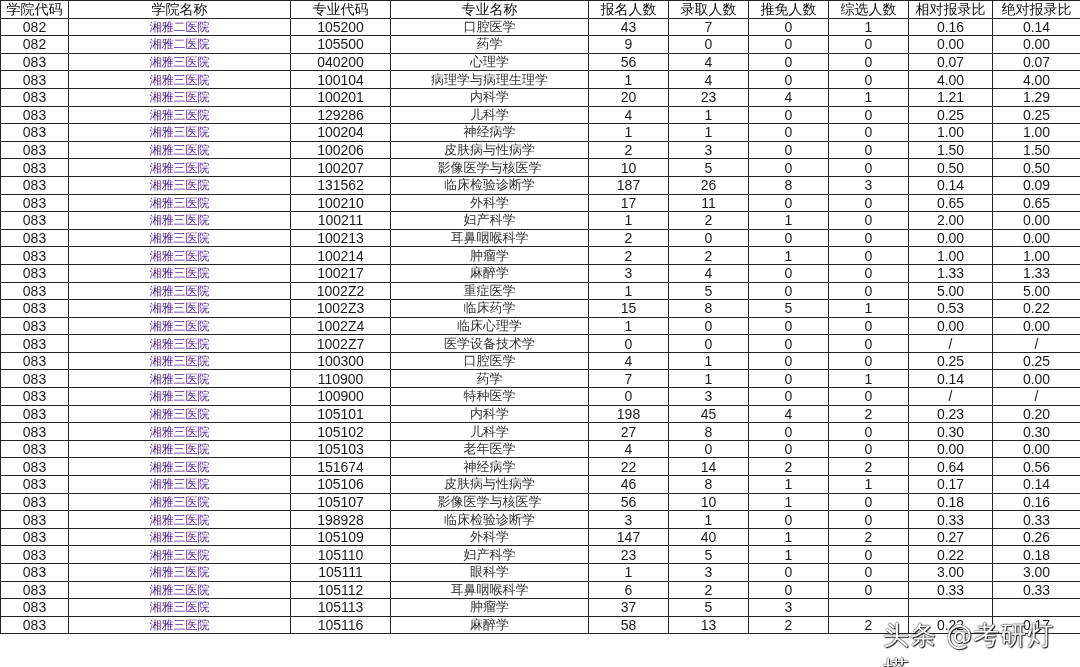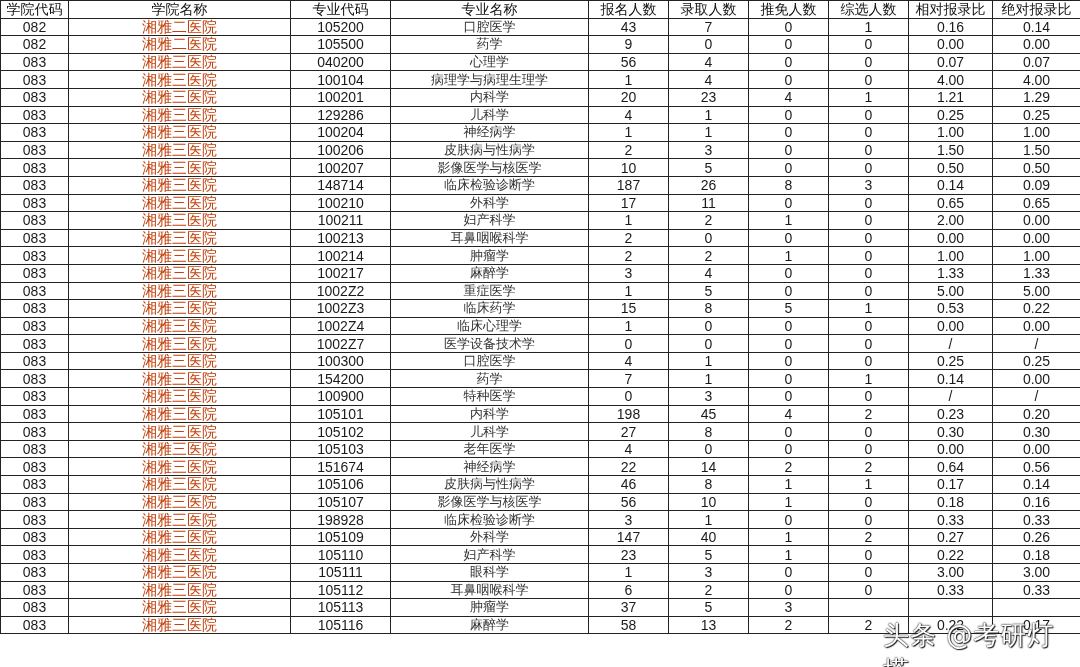--- a/index.html
+++ b/index.html
@@ -20,21 +20,21 @@
   th, td {
     border: 1.5px solid #222;
     height: 16.6px;
     padding: 0;
     text-align: center;
     line-height: 16px;
     white-space: nowrap;
     overflow: hidden;
   }
   th { font-family: "DejaVu Sans", sans-serif; font-weight: normal; font-size: 14px; color: #111; margin-left: 32px; }
-  td.cn { font-family: "DejaVu Serif", serif; color: #c2410c; font-size: 15px; }
+  td.cn { font-family: "DejaVu Serif", serif; color: #4c1d95; font-size: 12px; }
   td.name { font-family: "DejaVu Serif", serif; color: #333; font-size: 13px; }
   .watermark {
     position: absolute; left: 848px; top: 618px;
     font-family: "DejaVu Sans", sans-serif;
     font-size: 26px; color: #ffffff;
     text-shadow: 0 0 2px #333, 0 0 1px #000, 1px 1px 1px #222;
     letter-spacing: 1px;
     pointer-events: none;
     margin-left: 35px;
   }
@@ -174,21 +174,21 @@
         <td>10</td>
         <td>5</td>
         <td>0</td>
         <td>0</td>
         <td>0.50</td>
         <td>0.50</td>
       </tr>
       <tr>
         <td>083</td>
         <td class="cn">湘雅三医院</td>
-        <td>148714</td>
+        <td>131562</td>
         <td class="name">临床检验诊断学</td>
         <td>187</td>
         <td>26</td>
         <td>8</td>
         <td>3</td>
         <td>0.14</td>
         <td>0.09</td>
       </tr>
       <tr>
         <td>083</td>
@@ -306,21 +306,21 @@
         <td>4</td>
         <td>1</td>
         <td>0</td>
         <td>0</td>
         <td>0.25</td>
         <td>0.25</td>
       </tr>
       <tr>
         <td>083</td>
         <td class="cn">湘雅三医院</td>
-        <td>154200</td>
+        <td>110900</td>
         <td class="name">药学</td>
         <td>7</td>
         <td>1</td>
         <td>0</td>
         <td>1</td>
         <td>0.14</td>
         <td>0.00</td>
       </tr>
       <tr>
         <td>083</td>

